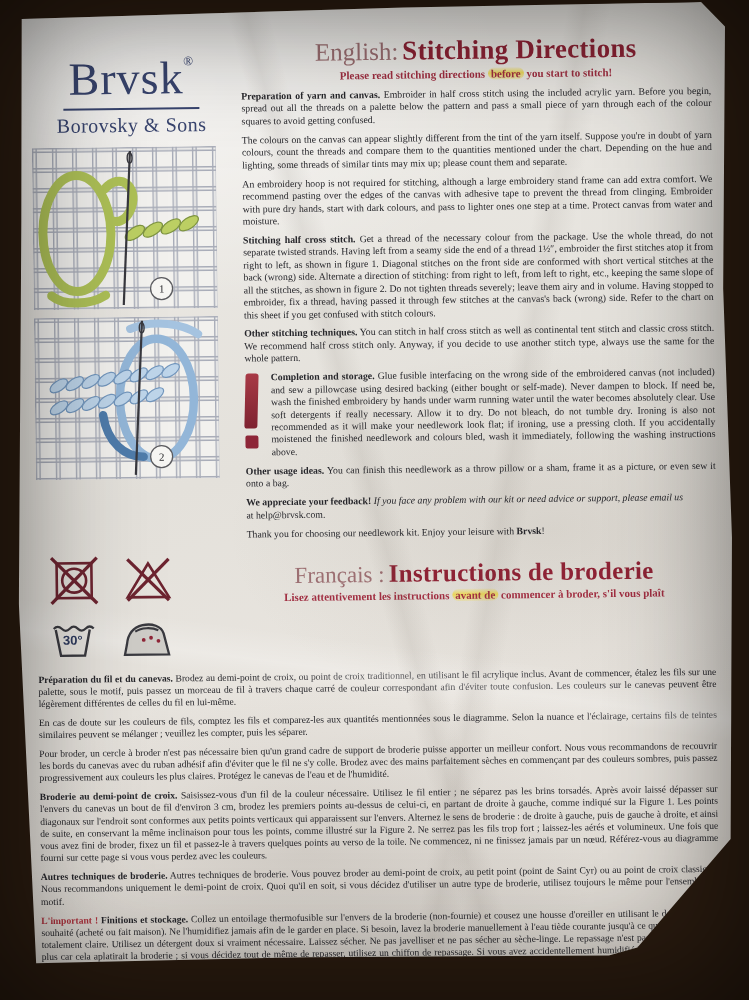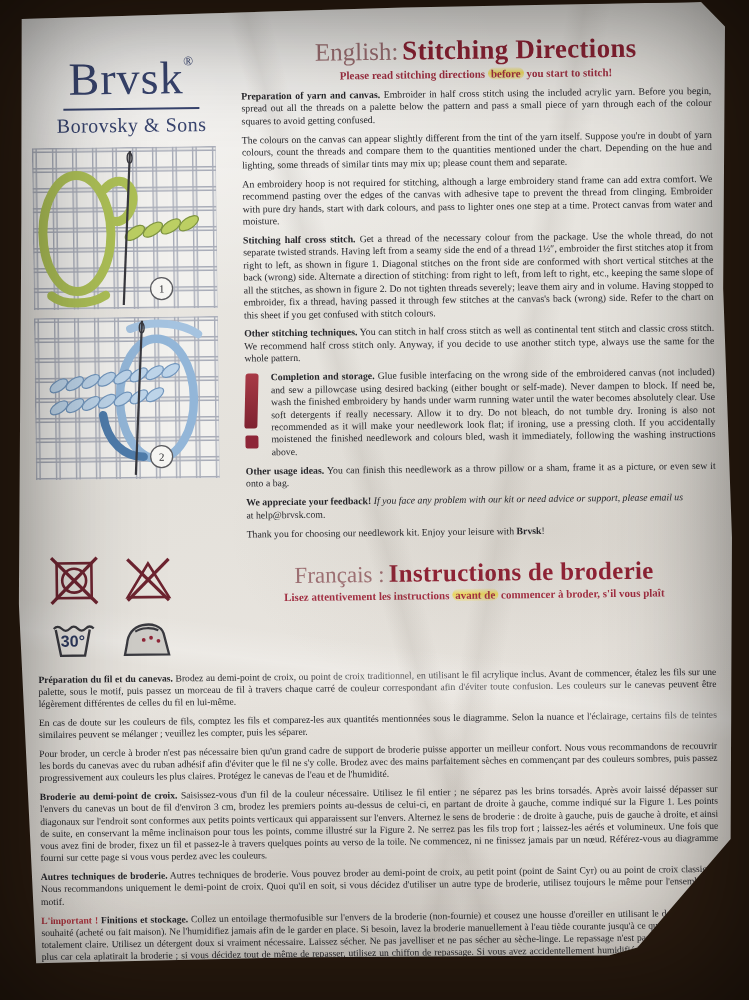--- a/index.html
+++ b/index.html
@@ -49,21 +49,21 @@
   .fig svg{display:block;}
   .fig-badge{position:absolute;width:18px;height:18px;border-radius:50%;
     background:#f7f6f3;border:1.3px solid #5c5c60;color:#2c2c30;
     font-size:11px;line-height:18px;text-align:center;font-family:"Liberation Serif",serif;}
 
   
   .care{width:196px;flex:none;padding:4px 0 0 14px;box-sizing:border-box;}
   .care-row{display:flex;gap:24px;align-items:center;margin-bottom:8px;}
   .care-item{position:relative;}
   .care-temp{position:absolute;left:0;top:15px;width:46px;text-align:center;
-    font-size:16px;font-weight:bold;color:#2e3a5e;font-family:"Liberation Sans",sans-serif;}
+    font-size:13px;font-weight:bold;color:#2e3a5e;font-family:"Liberation Sans",sans-serif;}
 
   
   .en-head{ text-align:center;margin:14px 0 8px 0;}
   .head-line1 .lang{font-size:25px;color:#9c6f72;}
   .head-line1 .main{font-size:27px;font-weight:bold;color:#8e2335;letter-spacing:.3px;}
   .head-sub{font-size:11px;font-weight:bold;color:#a12f42;margin-top:2px;}
   .hl{background:linear-gradient(180deg, rgba(240,219,80,.15), rgba(235,213,70,.85) 45%, rgba(240,219,80,.25));
       border-radius:7px;padding:0 3px;}
   .fr-head{text-align:center;flex:1;padding-top:12px;}
   .fr-head .lang{font-size:23px;color:#9c6f72;}

